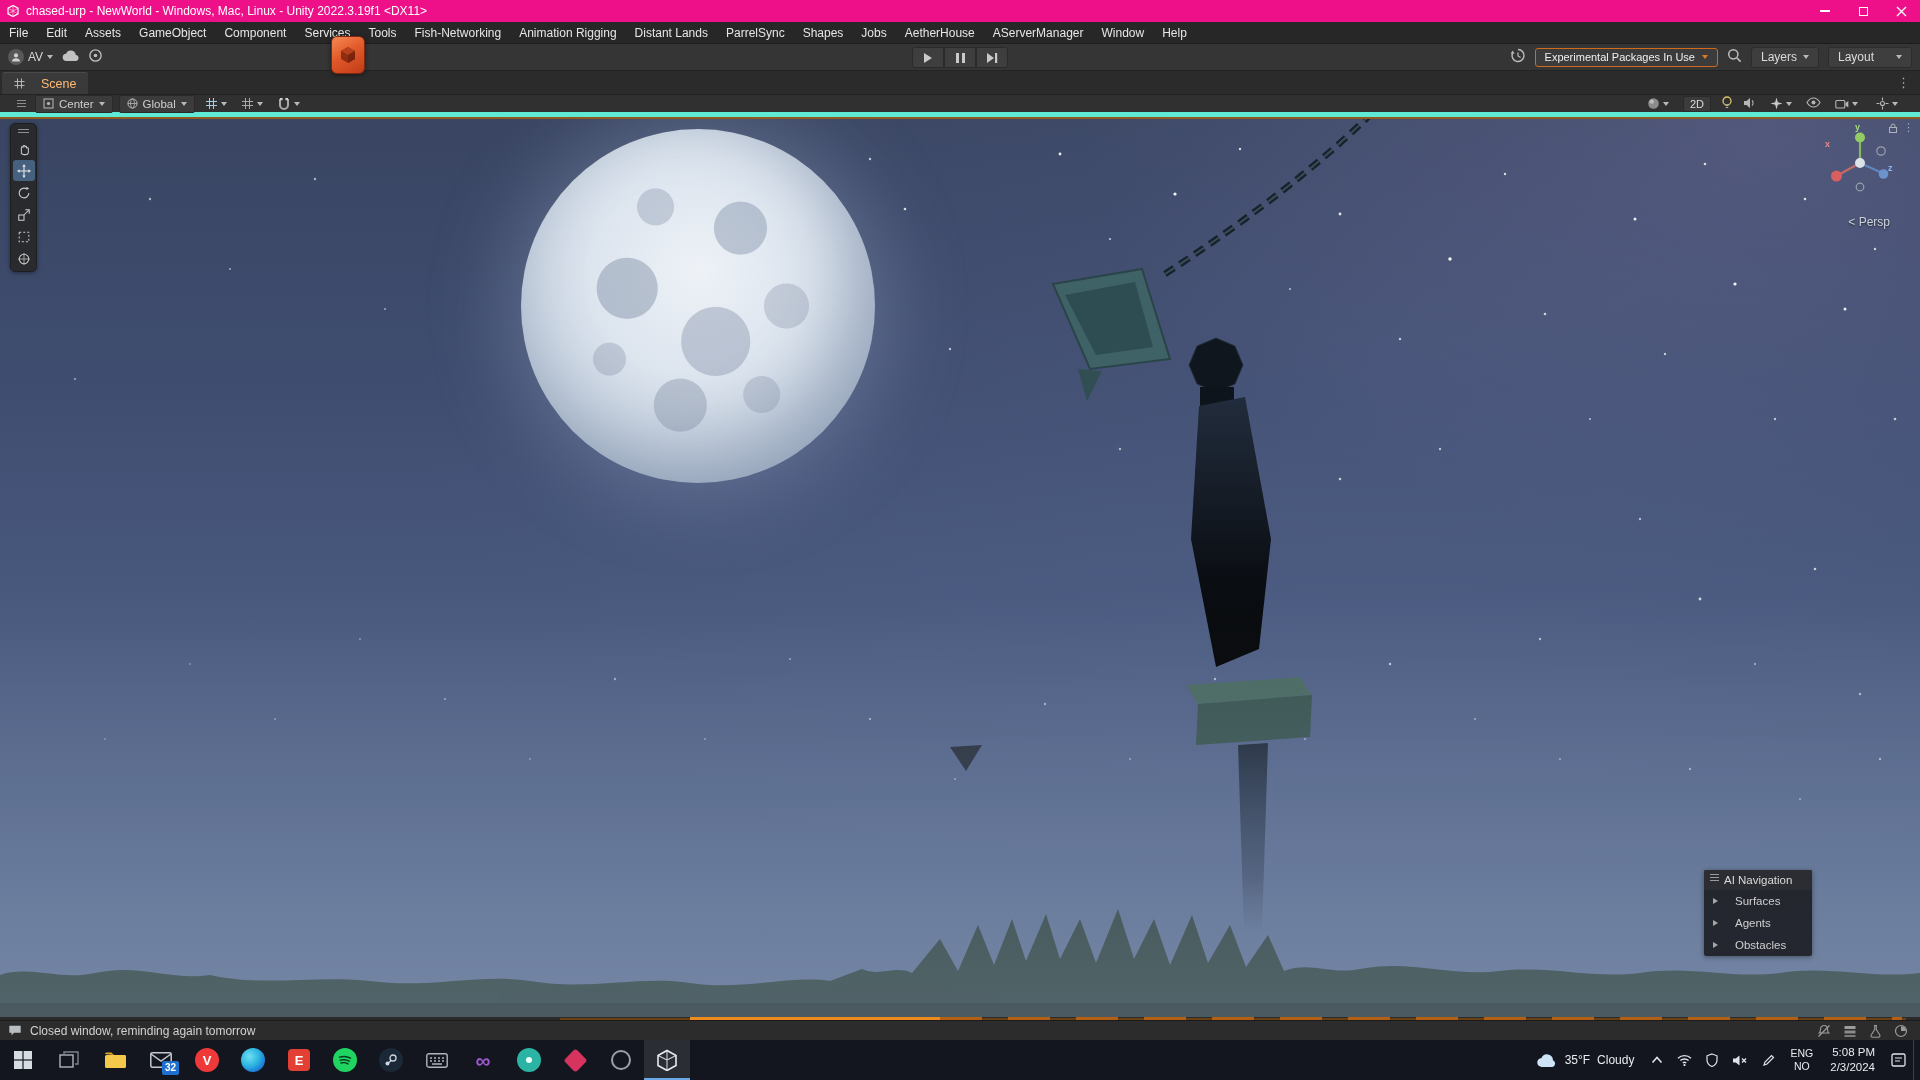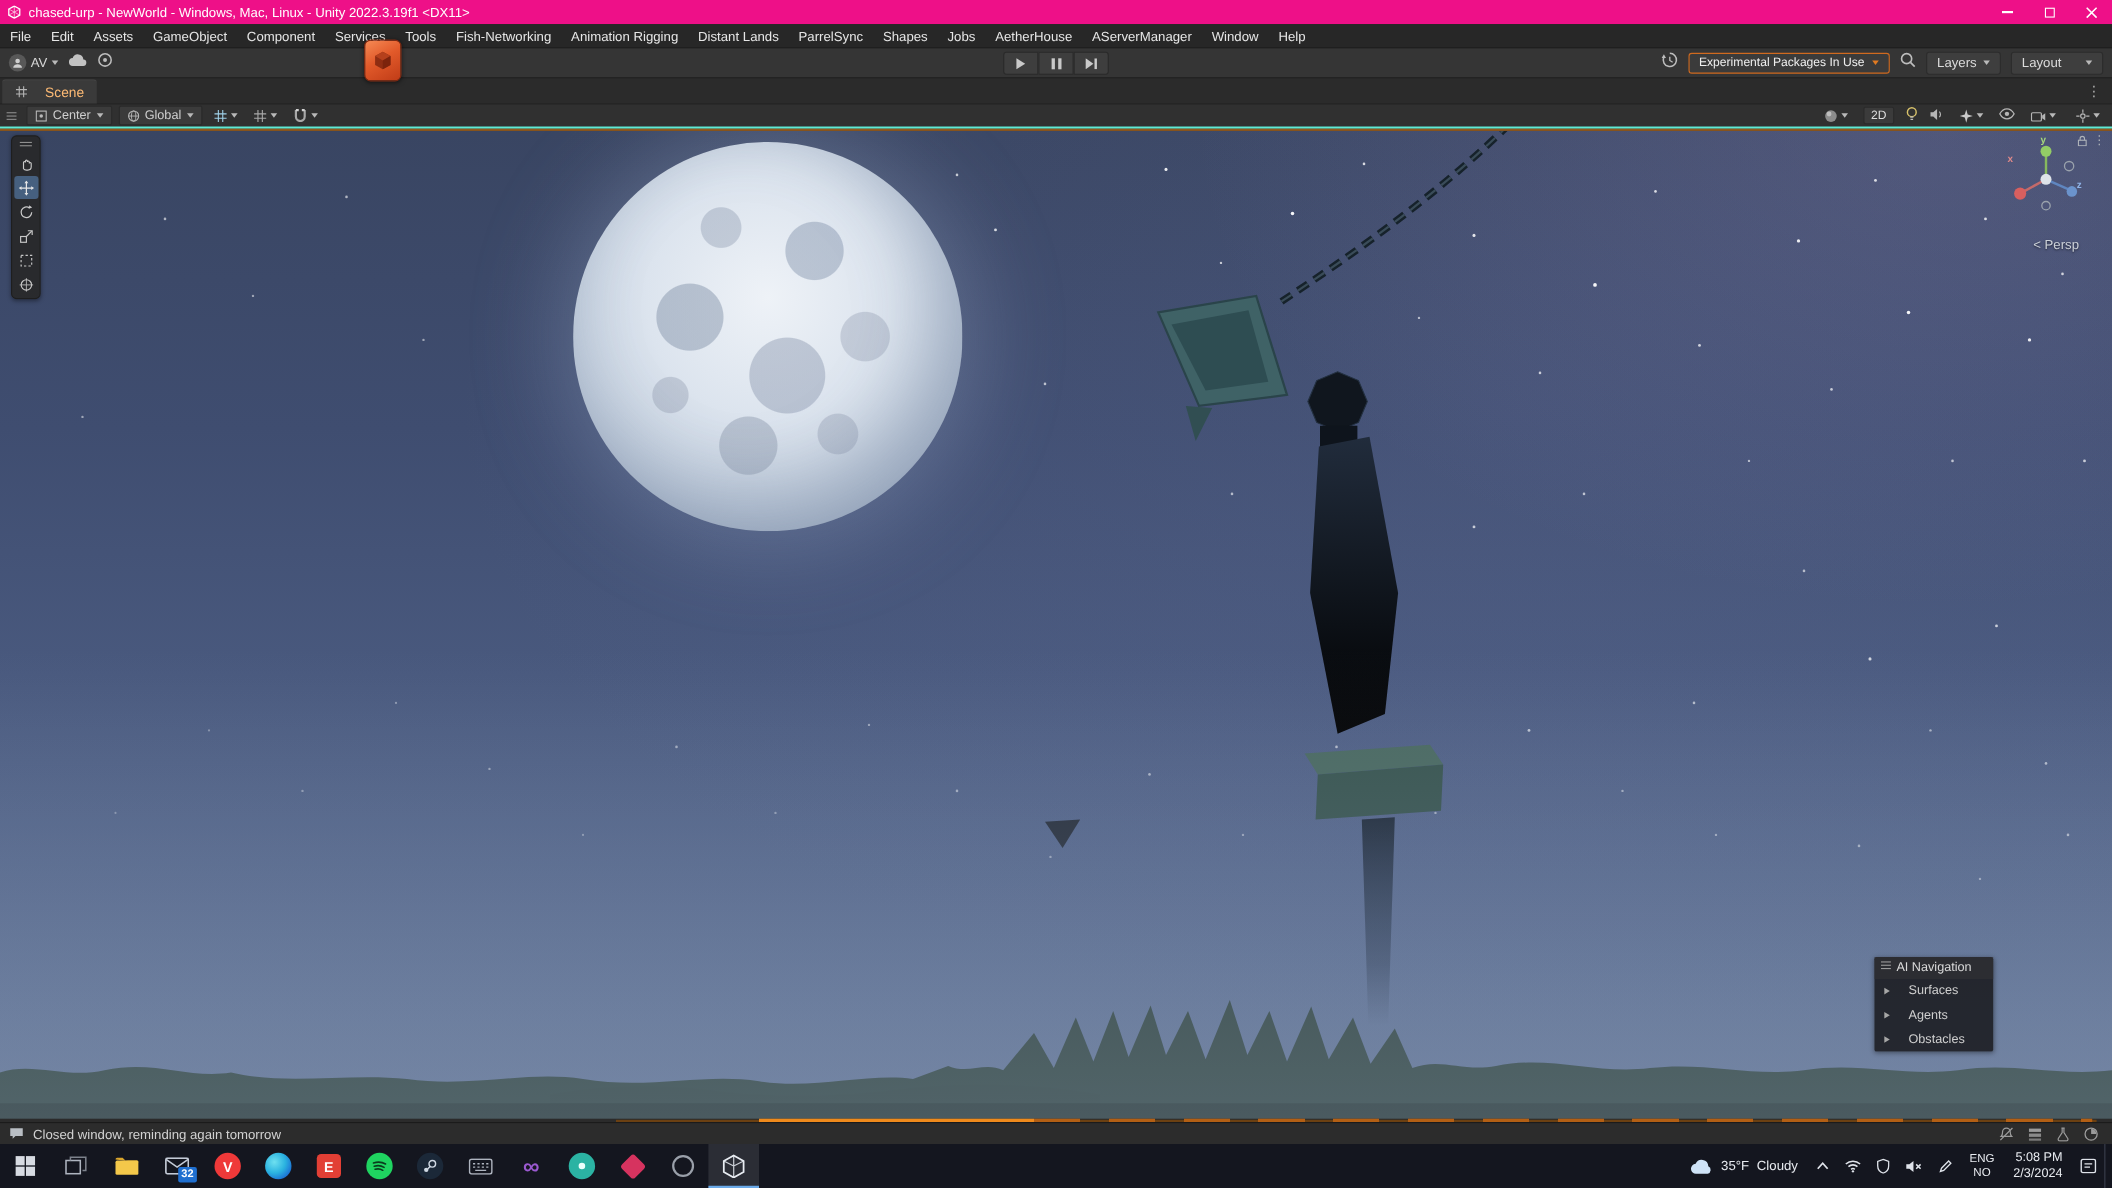--- a/index.html
+++ b/index.html
@@ -40,21 +40,21 @@
   .pause-bars{display:flex;gap:3px}.pause-bars i{width:3px;height:10px;background:#c9c9c9}
   .experimental{display:flex;align-items:center;gap:7px;border:1px solid #d06a1f;border-radius:3px;background:#3b3b3b;padding:2.5px 9px;font-size:11px;color:#efefef}
   .dd-btn{display:flex;align-items:center;gap:6px;background:#3e3e3e;border:1px solid #2c2c2c;border-radius:3px;padding:2.5px 9px;font-size:12px;color:#dcdcdc}
 
   
   .tabbar{height:24px;background:#2b2b2b;display:flex;align-items:flex-end;flex:0 0 24px;border-bottom:1px solid #222}
   .tab{height:22px;background:#3a3a3a;border-top:1px solid #4a4a4a;display:flex;align-items:center;gap:16px;padding:0 12px;color:#fdba74;font-size:12.5px;margin-left:2px;border-radius:3px 3px 0 0}
   .tab-kebab{margin-left:auto;color:#aeaeae;font-size:13px;padding:0 10px;line-height:22px}
 
   
-  .scenebar{height:22px;background:#303030;border-bottom:2px solid #5eead4;display:flex;align-items:center;gap:6px;padding:0 3px;flex:0 0 22px;color:#cfcfcf;font-size:11.5px}
+  .scenebar{height:22px;background:#303030;border-bottom:5px solid #5eead4;display:flex;align-items:center;gap:6px;padding:0 14px;flex:0 0 22px;color:#cfcfcf;font-size:11.5px}
   .st-handle{display:flex;flex-direction:column;gap:2px;padding:0 3px}
   .st-handle i{display:block;width:9px;height:1px;background:#8d8d8d}
   .st-btn{display:flex;align-items:center;gap:5px;background:#3b3b3b;border:1px solid #2a2a2a;border-radius:2px;height:18px;padding:0 7px}
   .st-icon{display:flex;align-items:center;justify-content:center;height:18px;padding:0 4px;gap:3px}
   .st-right{margin-left:auto;display:flex;align-items:center;gap:10px;padding-right:4px}
   .btn-2d{background:#3b3b3b;border:1px solid #2a2a2a;border-radius:2px;padding:1px 6px;font-size:11px;color:#ddd}
 
   
   .viewport{position:relative;flex:0 0 903px;height:903px;overflow:hidden;cursor:crosshair;
     border-top:2px solid #92591c;

